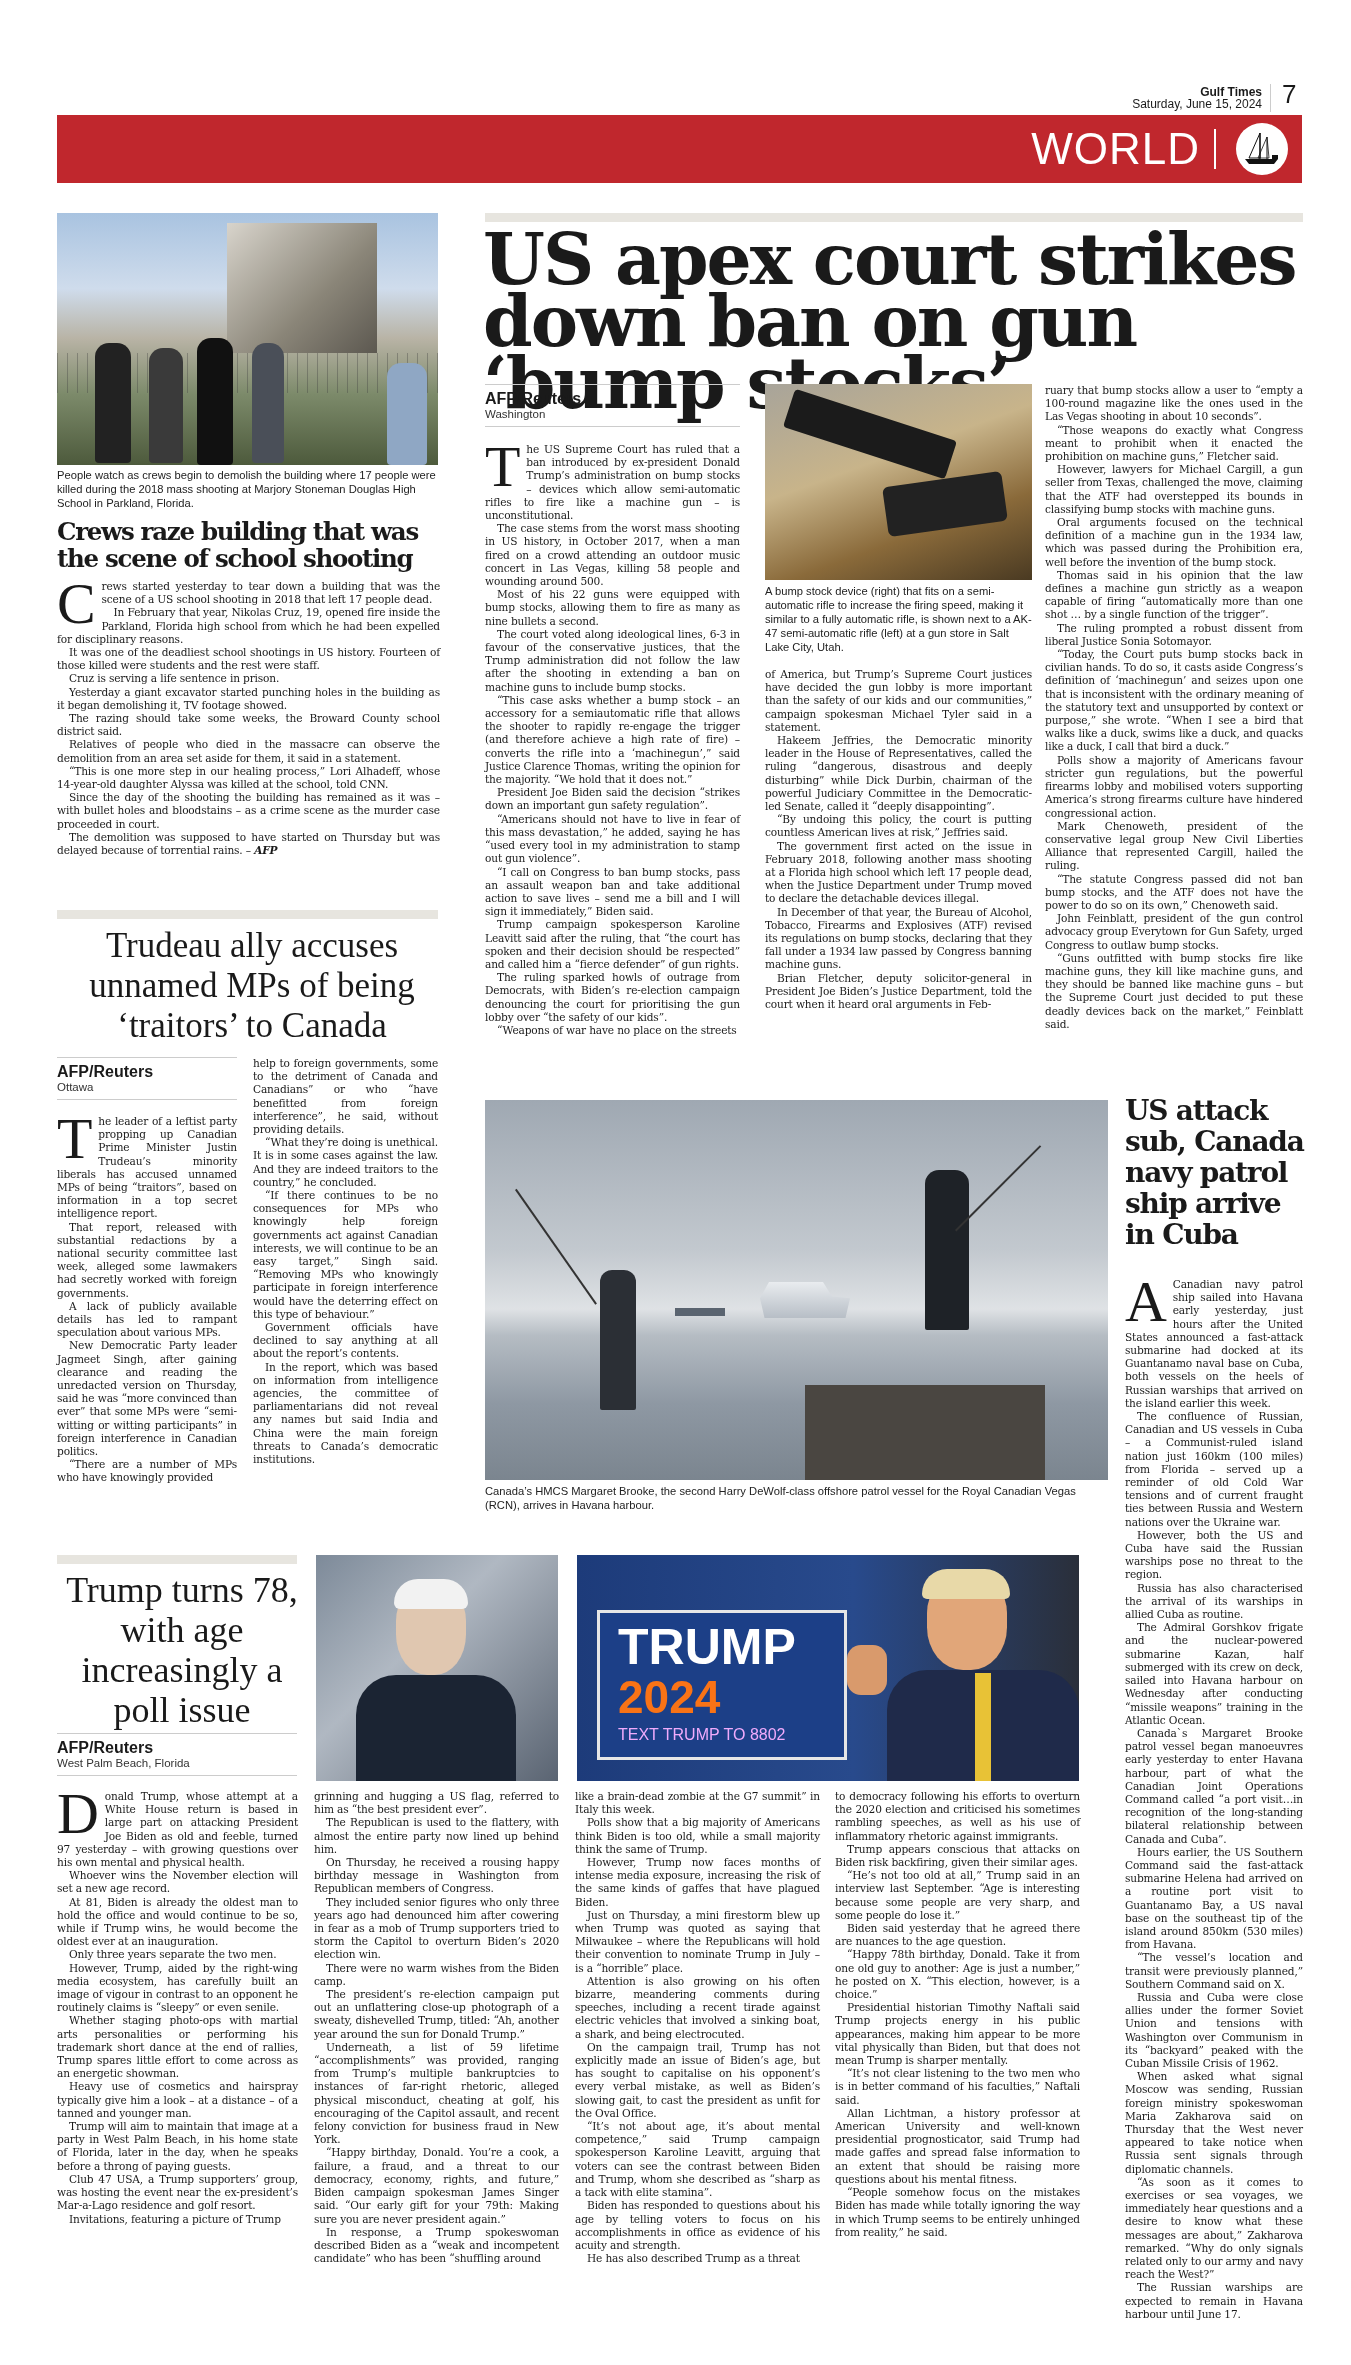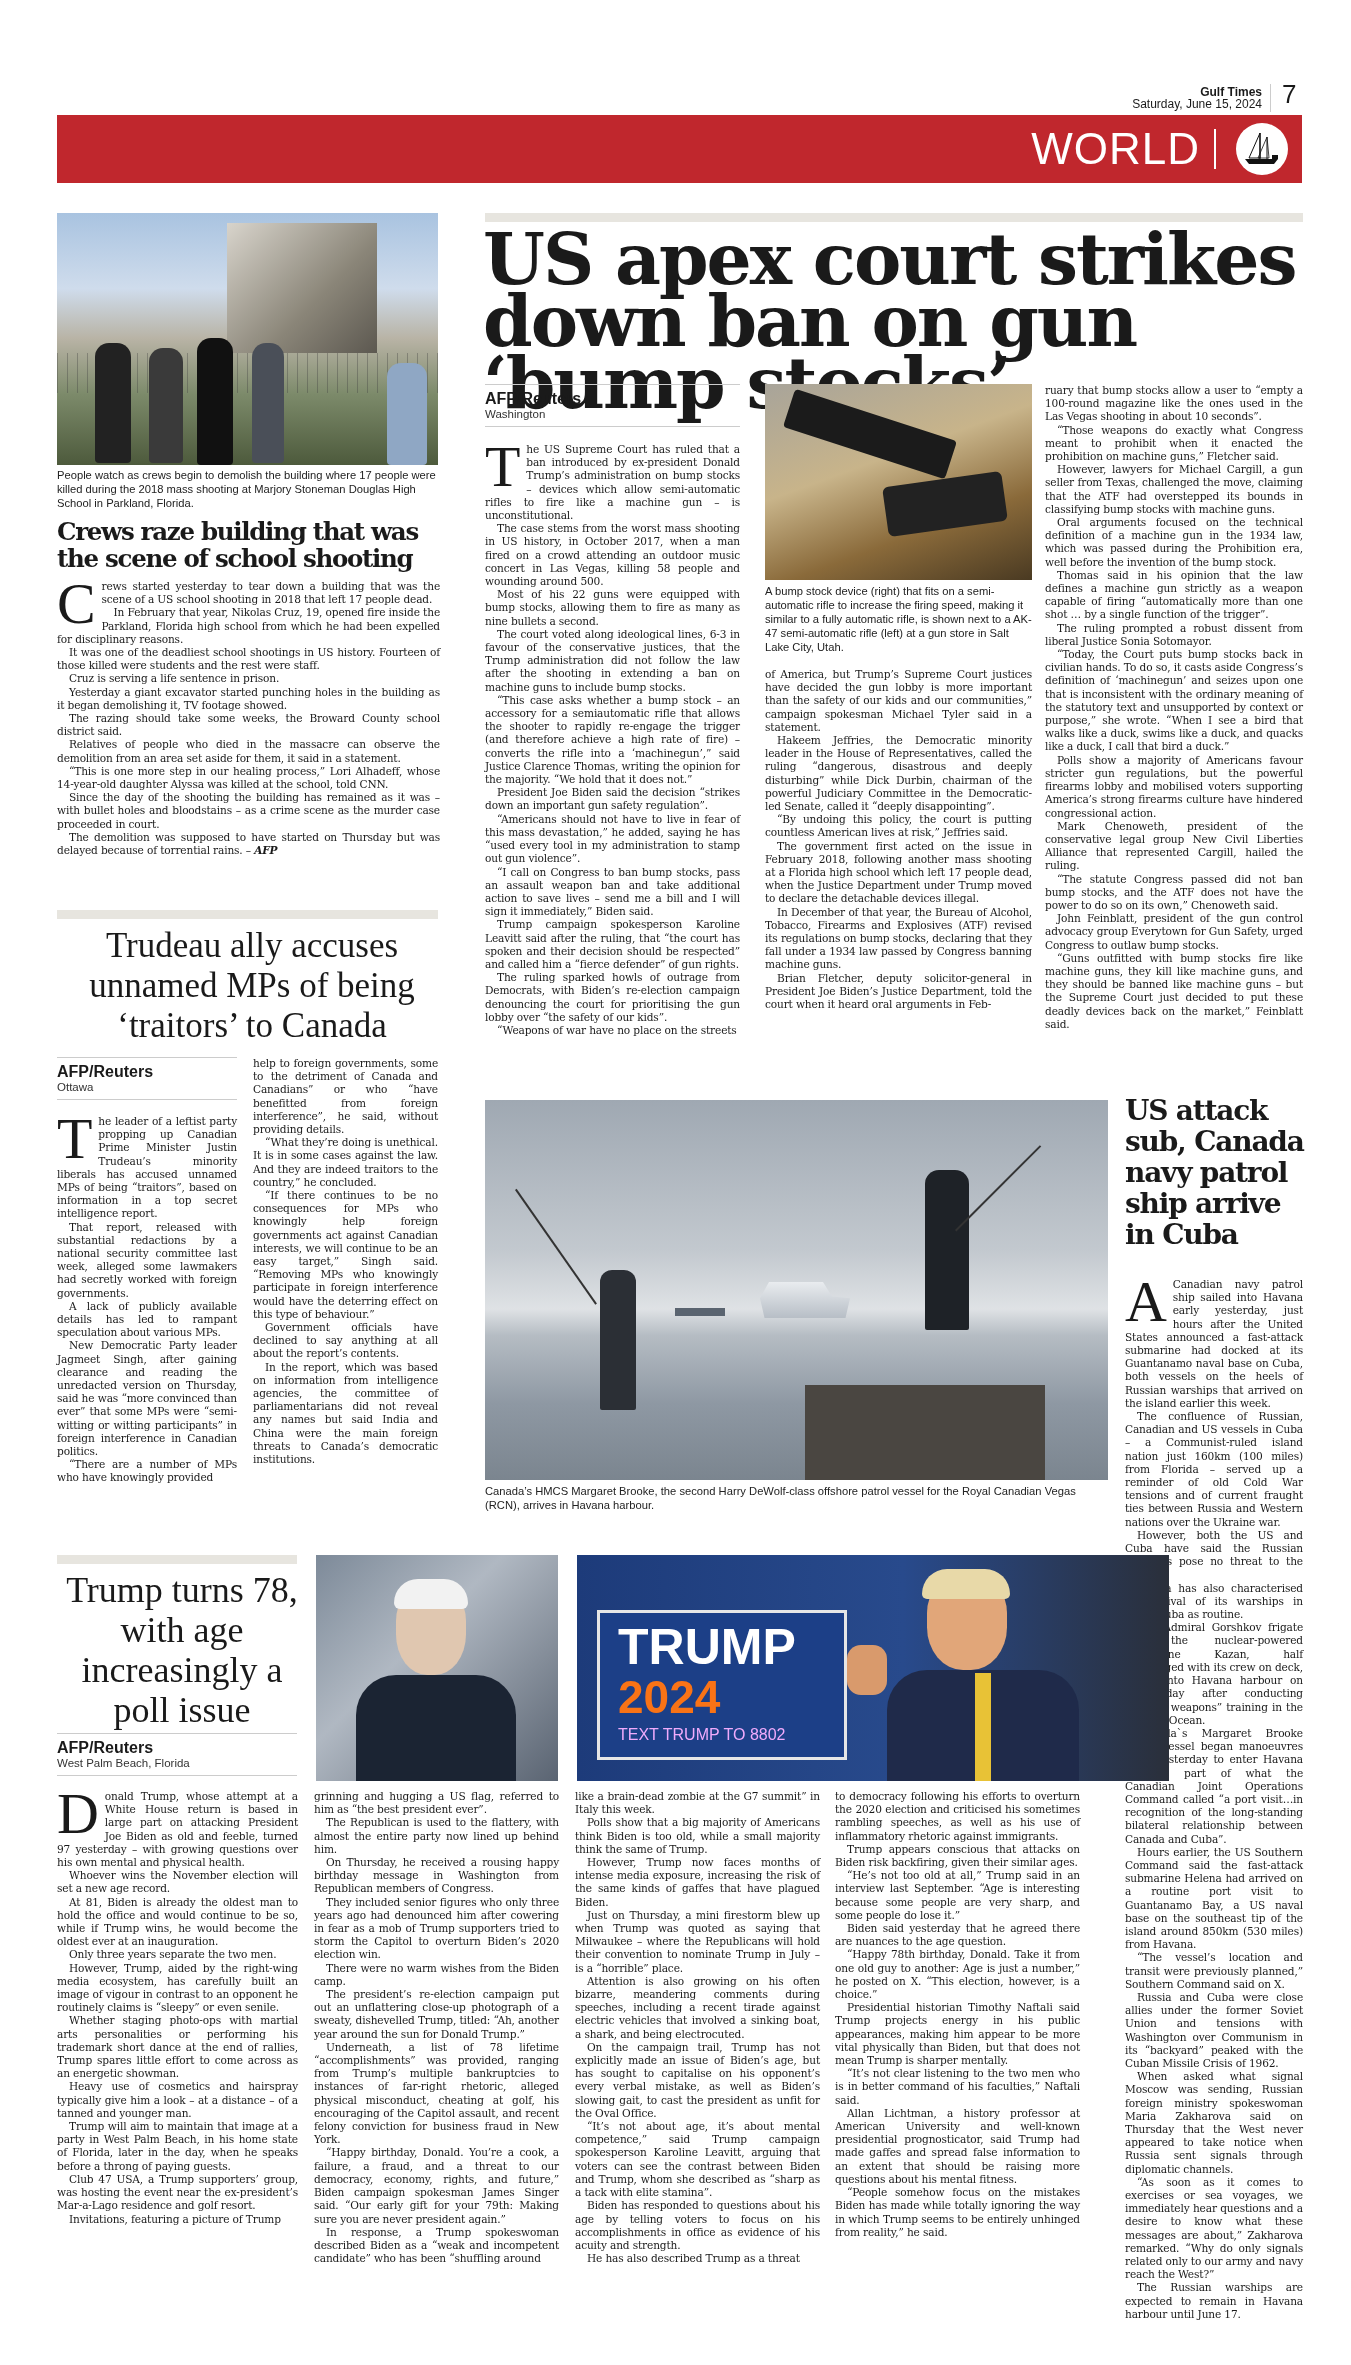--- a/index.html
+++ b/index.html
@@ -174,21 +174,21 @@
 <div class="abs byline" style="left:57px; top:1733px; width:240px;">
   <span class="agency">AFP/Reuters</span>
   <span class="place">West Palm Beach, Florida</span>
 </div>
 
 <div class="abs photo" style="left:316px; top:1555px; width:242px; height:226px; background:linear-gradient(135deg,#7d8a99 0%,#b0b8c2 40%,#5a6472 100%);">
   <div class="abs" style="left:80px; top:30px; width:70px; height:90px; background:#e0c7b0; border-radius:40% 40% 45% 45%;"></div>
   <div class="abs" style="left:78px; top:24px; width:74px; height:30px; background:#f2f2f2; border-radius:40px 40px 10px 10px;"></div>
   <div class="abs" style="left:40px; top:120px; width:160px; height:106px; background:#1b2433; border-radius:40px 40px 0 0;"></div>
 </div>
-<div class="abs photo" style="left:577px; top:1555px; width:592px; height:226px; background:linear-gradient(90deg,#1d3b7a 0%,#284a8c 55%,#2a2f3a 100%);">
+<div class="abs photo" style="left:577px; top:1555px; width:502px; height:226px; background:linear-gradient(90deg,#1d3b7a 0%,#284a8c 55%,#2a2f3a 100%);">
   <div class="abs" style="left:20px; top:55px; width:250px; height:150px; background:#1c3f87; border:3px solid #e6e6e6;">
     <div class="abs sans" style="left:18px; top:8px; color:#fff; font-weight:bold; font-size:50px; line-height:52px;">TRUMP</div>
     <div class="abs sans" style="left:18px; top:60px; color:#f97316; font-weight:bold; font-size:46px; line-height:48px;">2024</div>
     <div class="abs sans" style="left:18px; top:112px; color:#f0abfc; font-size:16px; line-height:20px; white-space:nowrap;">TEXT TRUMP TO 8802</div>
   </div>
   <div class="abs" style="left:350px; top:20px; width:80px; height:95px; background:#e1a679; border-radius:40% 40% 45% 45%;"></div>
   <div class="abs" style="left:345px; top:14px; width:88px; height:30px; background:#e8d9a8; border-radius:40px 40px 8px 8px;"></div>
   <div class="abs" style="left:310px; top:115px; width:192px; height:111px; background:#1f2a4a; border-radius:40px 40px 0 0;"></div>
   <div class="abs" style="left:398px; top:118px; width:16px; height:108px; background:#e8c236;"></div>
   <div class="abs" style="left:270px; top:90px; width:40px; height:50px; background:#d99a6c; border-radius:14px;"></div>
@@ -207,21 +207,21 @@
   <p>Club 47 USA, a Trump supporters’ group, was hosting the event near the ex-president’s Mar-a-Lago residence and golf resort.</p>
   <p>Invitations, featuring a picture of Trump</p>
 </div>
 <div class="abs body-text" style="left:314px; top:1790px; width:245px;">
   <p class="first">grinning and hugging a US flag, referred to him as “the best president ever”.</p>
   <p>The Republican is used to the flattery, with almost the entire party now lined up behind him.</p>
   <p>On Thursday, he received a rousing happy birthday message in Washington from Republican members of Congress.</p>
   <p>They included senior figures who only three years ago had denounced him after cowering in fear as a mob of Trump supporters tried to storm the Capitol to overturn Biden’s 2020 election win.</p>
   <p>There were no warm wishes from the Biden camp.</p>
   <p>The president’s re-election campaign put out an unflattering close-up photograph of a sweaty, dishevelled Trump, titled: “Ah, another year around the sun for Donald Trump.”</p>
-  <p>Underneath, a list of 78 lifetime “accomplishments” was provided, ranging from Trump’s multiple bankruptcies to instances of far-right rhetoric, alleged physical misconduct, cheating at golf, his encouraging of the Capitol assault, and recent felony conviction for business fraud in New York.</p>
+  <p>Underneath, a list of 59 lifetime “accomplishments” was provided, ranging from Trump’s multiple bankruptcies to instances of far-right rhetoric, alleged physical misconduct, cheating at golf, his encouraging of the Capitol assault, and recent felony conviction for business fraud in New York.</p>
   <p>“Happy birthday, Donald. You’re a cook, a failure, a fraud, and a threat to our democracy, economy, rights, and future,” Biden campaign spokesman James Singer said. “Our early gift for your 79th: Making sure you are never president again.”</p>
   <p>In response, a Trump spokeswoman described Biden as a “weak and incompetent candidate” who has been “shuffling around</p>
 </div>
 <div class="abs body-text" style="left:575px; top:1790px; width:245px;">
   <p class="first">like a brain-dead zombie at the G7 summit” in Italy this week.</p>
   <p>Polls show that a big majority of Americans think Biden is too old, while a small majority think the same of Trump.</p>
   <p>However, Trump now faces months of intense media exposure, increasing the risk of the same kinds of gaffes that have plagued Biden.</p>
   <p>Just on Thursday, a mini firestorm blew up when Trump was quoted as saying that Milwaukee – where the Republicans will hold their convention to nominate Trump in July – is a “horrible” place.</p>
   <p>Attention is also growing on his often bizarre, meandering comments during speeches, including a recent tirade against electric vehicles that involved a sinking boat, a shark, and being electrocuted.</p>
   <p>On the campaign trail, Trump has not explicitly made an issue of Biden’s age, but has sought to capitalise on his opponent’s every verbal mistake, as well as Biden’s slowing gait, to cast the president as unfit for the Oval Office.</p>

